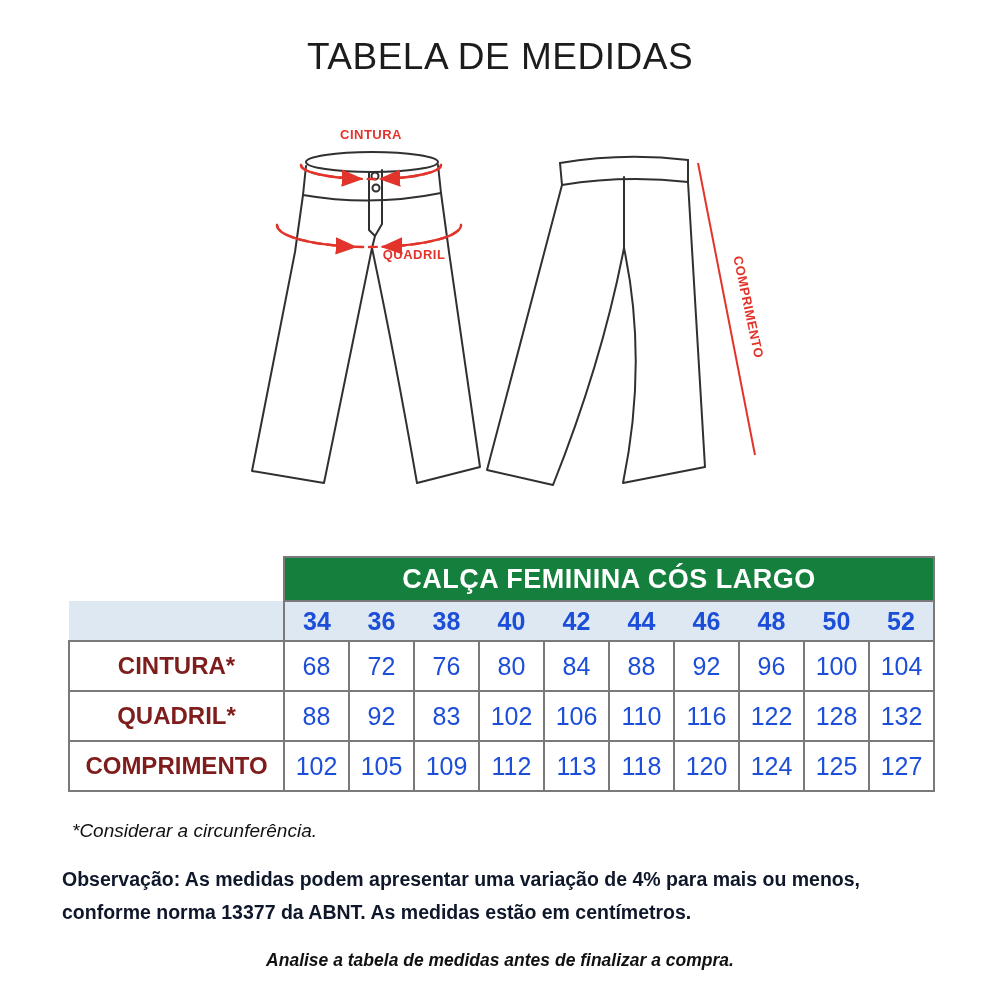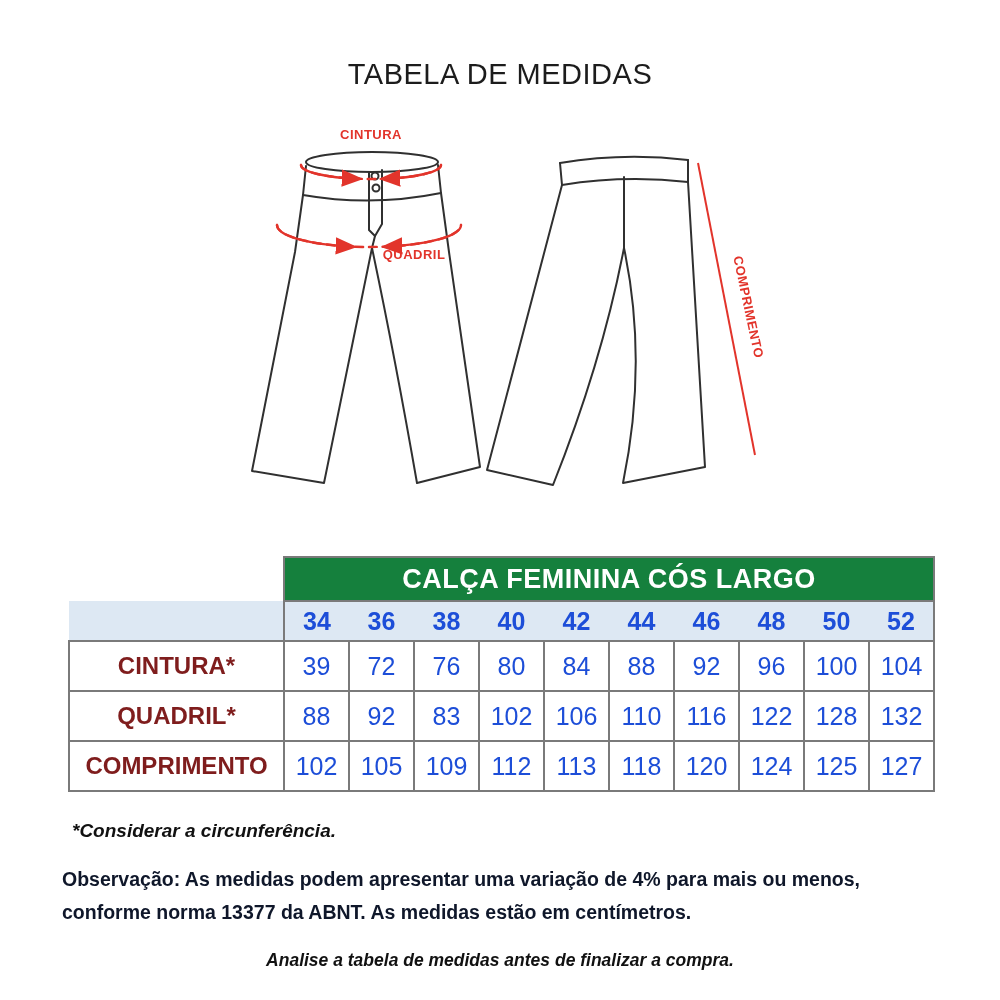--- a/index.html
+++ b/index.html
@@ -3,21 +3,21 @@
 <meta charset="utf-8">
 <style>
   html,body{margin:0;padding:0;}
   body{
     width:1000px;height:1000px;background:#ffffff;position:relative;overflow:hidden;
     font-family:"Liberation Sans",sans-serif;
   }
   .abs{position:absolute;}
   #page-title{
     top:36px;left:0;width:1000px;text-align:center;
-    font-size:29px;font-weight:500;letter-spacing:.5px;color:#1c1c1c;margin-top:22px;
+    font-size:37px;font-weight:500;letter-spacing:.5px;color:#1c1c1c;
   }
   #diagram{top:112px;left:230px;}
   
   #size-table{
     position:absolute;top:556px;left:68px;border-collapse:collapse;table-layout:fixed;
   }
   #size-table td{
     border:2px solid #7a7a7a;text-align:center;vertical-align:middle;
     font-size:25px;color:#1d4ed8;background:#ffffff;padding:0;
   }
@@ -31,21 +31,21 @@
   #size-table tr.r-sizes td{
     background:#dde8f3;font-weight:bold;border-left-width:0;border-right-width:0;
   }
   #size-table tr.r-sizes td.size-first{border-left:2px solid #7a7a7a;}
   #size-table tr.r-sizes td.size-last{border-right:2px solid #7a7a7a;}
   #size-table td.label-cell{
     color:#7f1d1d;font-weight:bold;font-size:24px;
   }
   
   #note-circumference{
-    top:820px;left:72px;font-size:19px;font-weight:bold;font-style:italic;color:#111;
+    top:820px;left:72px;font-size:19px;font-weight:normal;font-style:italic;color:#111;
   }
   #note-observation{
     top:863px;left:62px;width:900px;font-size:19.5px;font-weight:bold;color:#0f172a;line-height:33px;
   }
   #note-final{
     top:950px;left:0;width:1000px;text-align:center;
     font-size:17.5px;font-weight:bold;font-style:italic;color:#111;
   }
   svg text.red-label{
     font-family:"Liberation Sans",sans-serif;font-size:13px;font-weight:bold;
@@ -129,21 +129,21 @@
     <td>40</td>
     <td>42</td>
     <td>44</td>
     <td>46</td>
     <td>48</td>
     <td>50</td>
     <td class="size-last">52</td>
   </tr>
   <tr class="r-data">
     <td class="label-cell">CINTURA*</td>
-    <td>39</td>
+    <td>68</td>
     <td>72</td>
     <td>76</td>
     <td>80</td>
     <td>84</td>
     <td>88</td>
     <td>92</td>
     <td>96</td>
     <td>100</td>
     <td>104</td>
   </tr>

